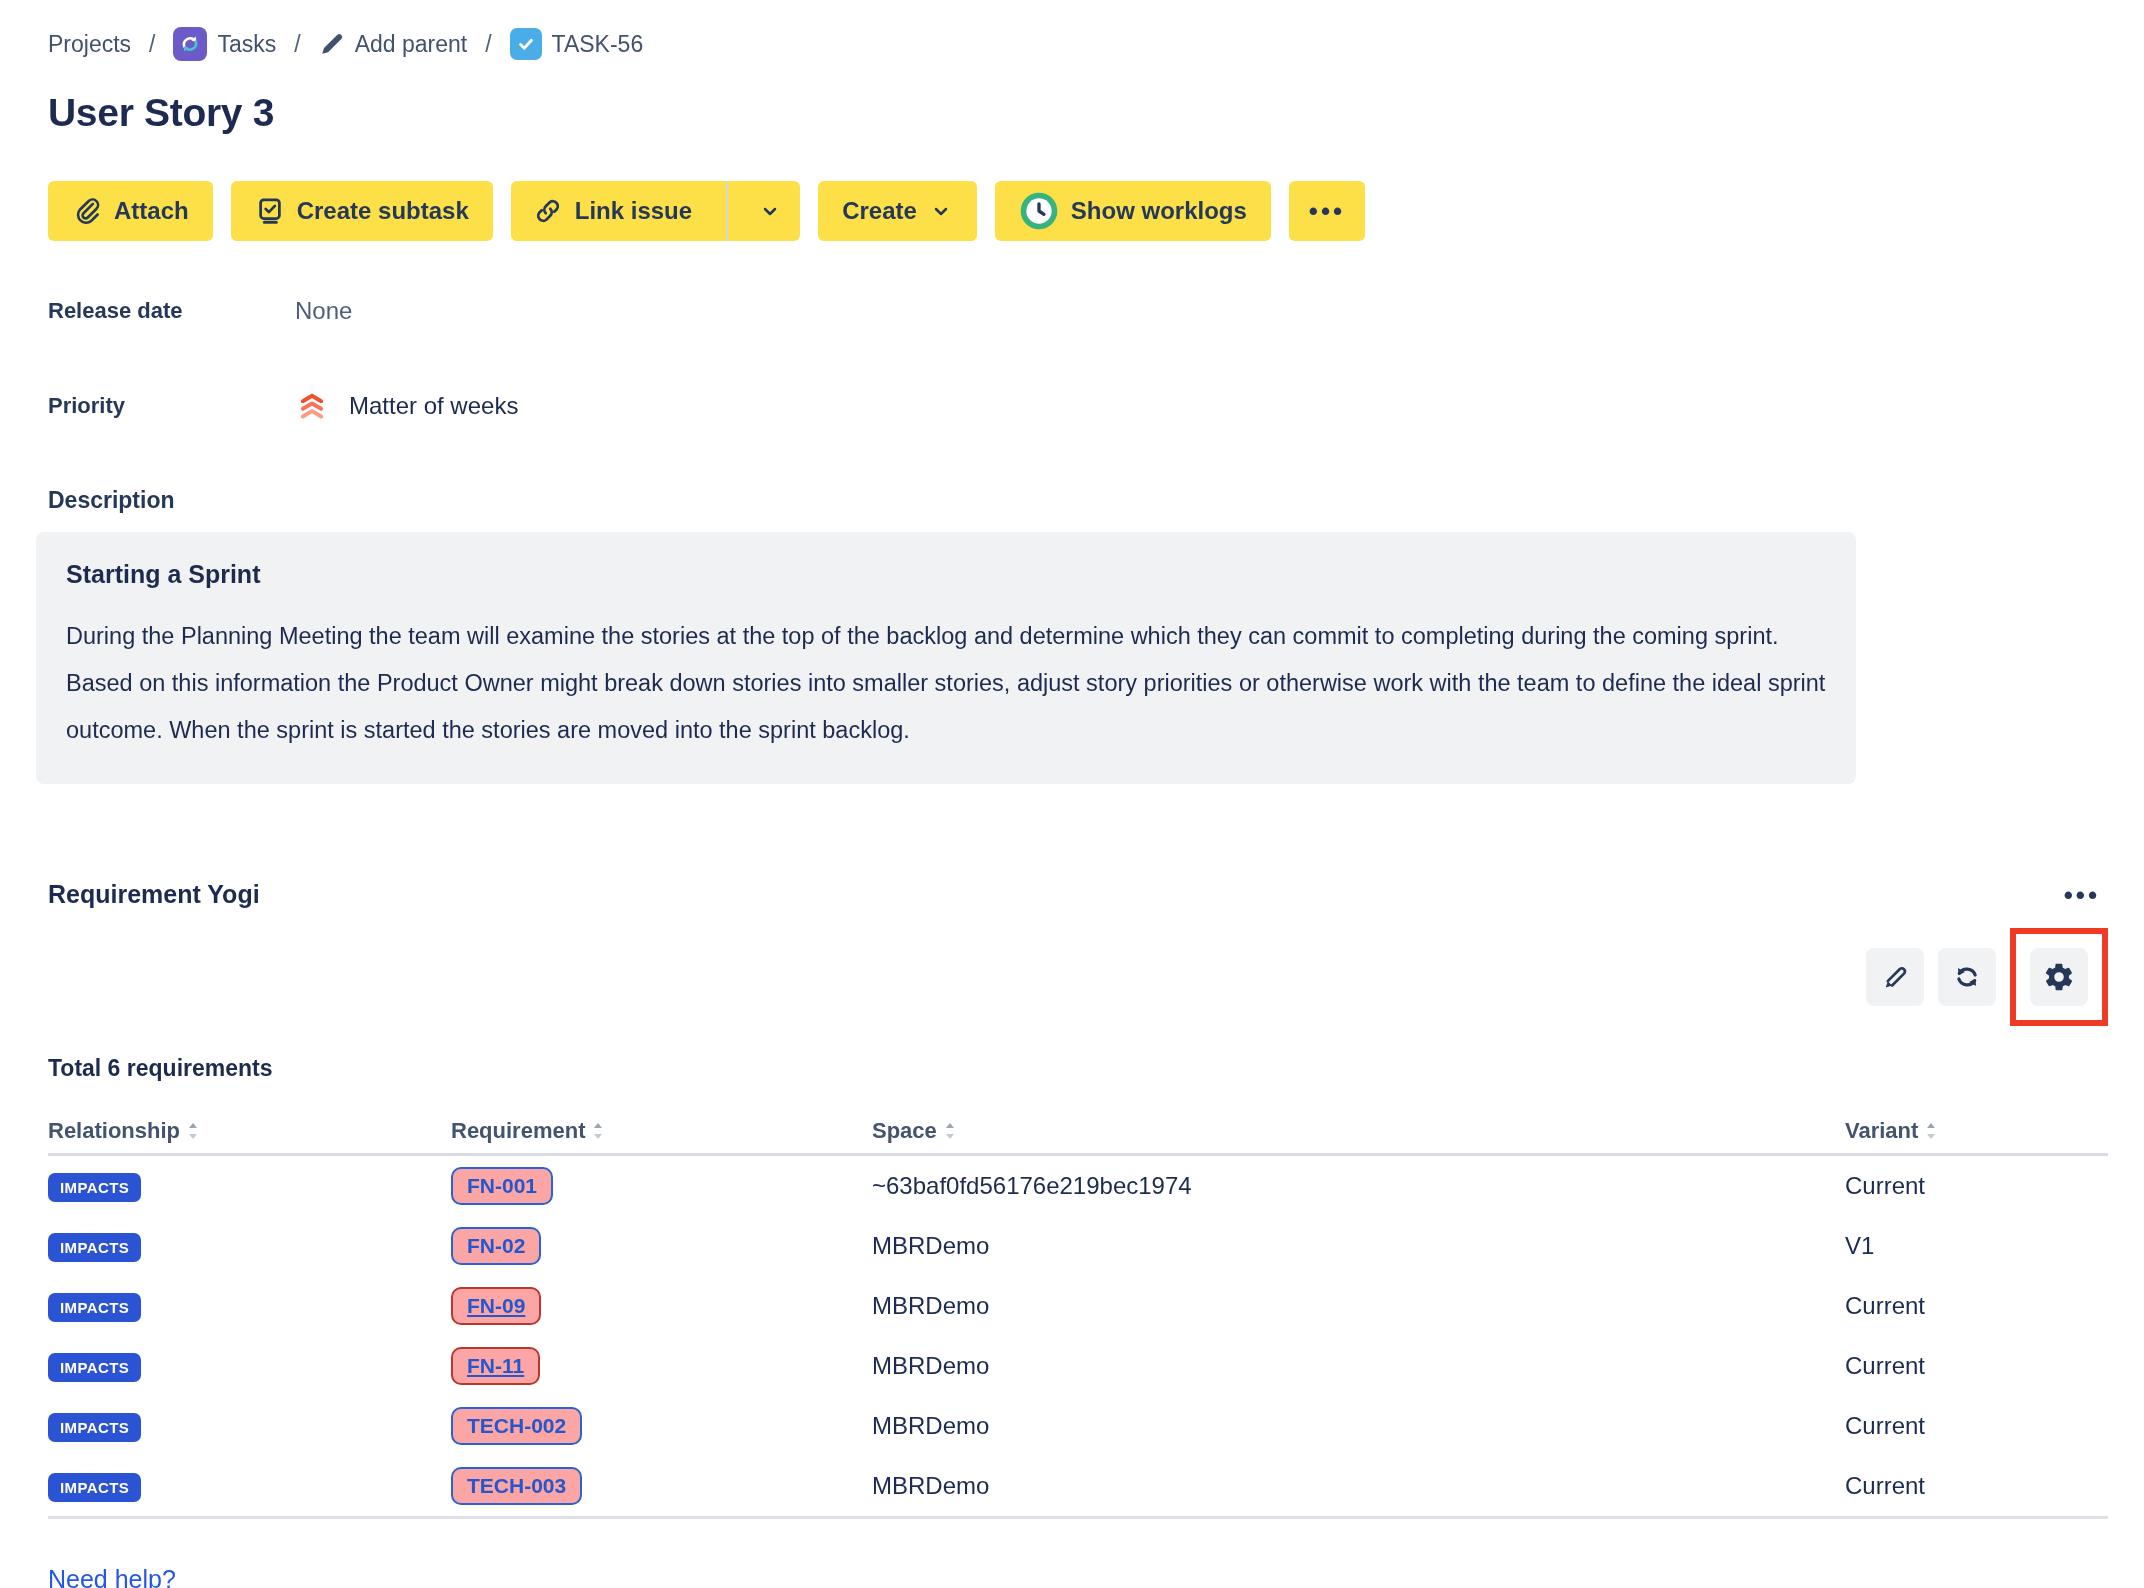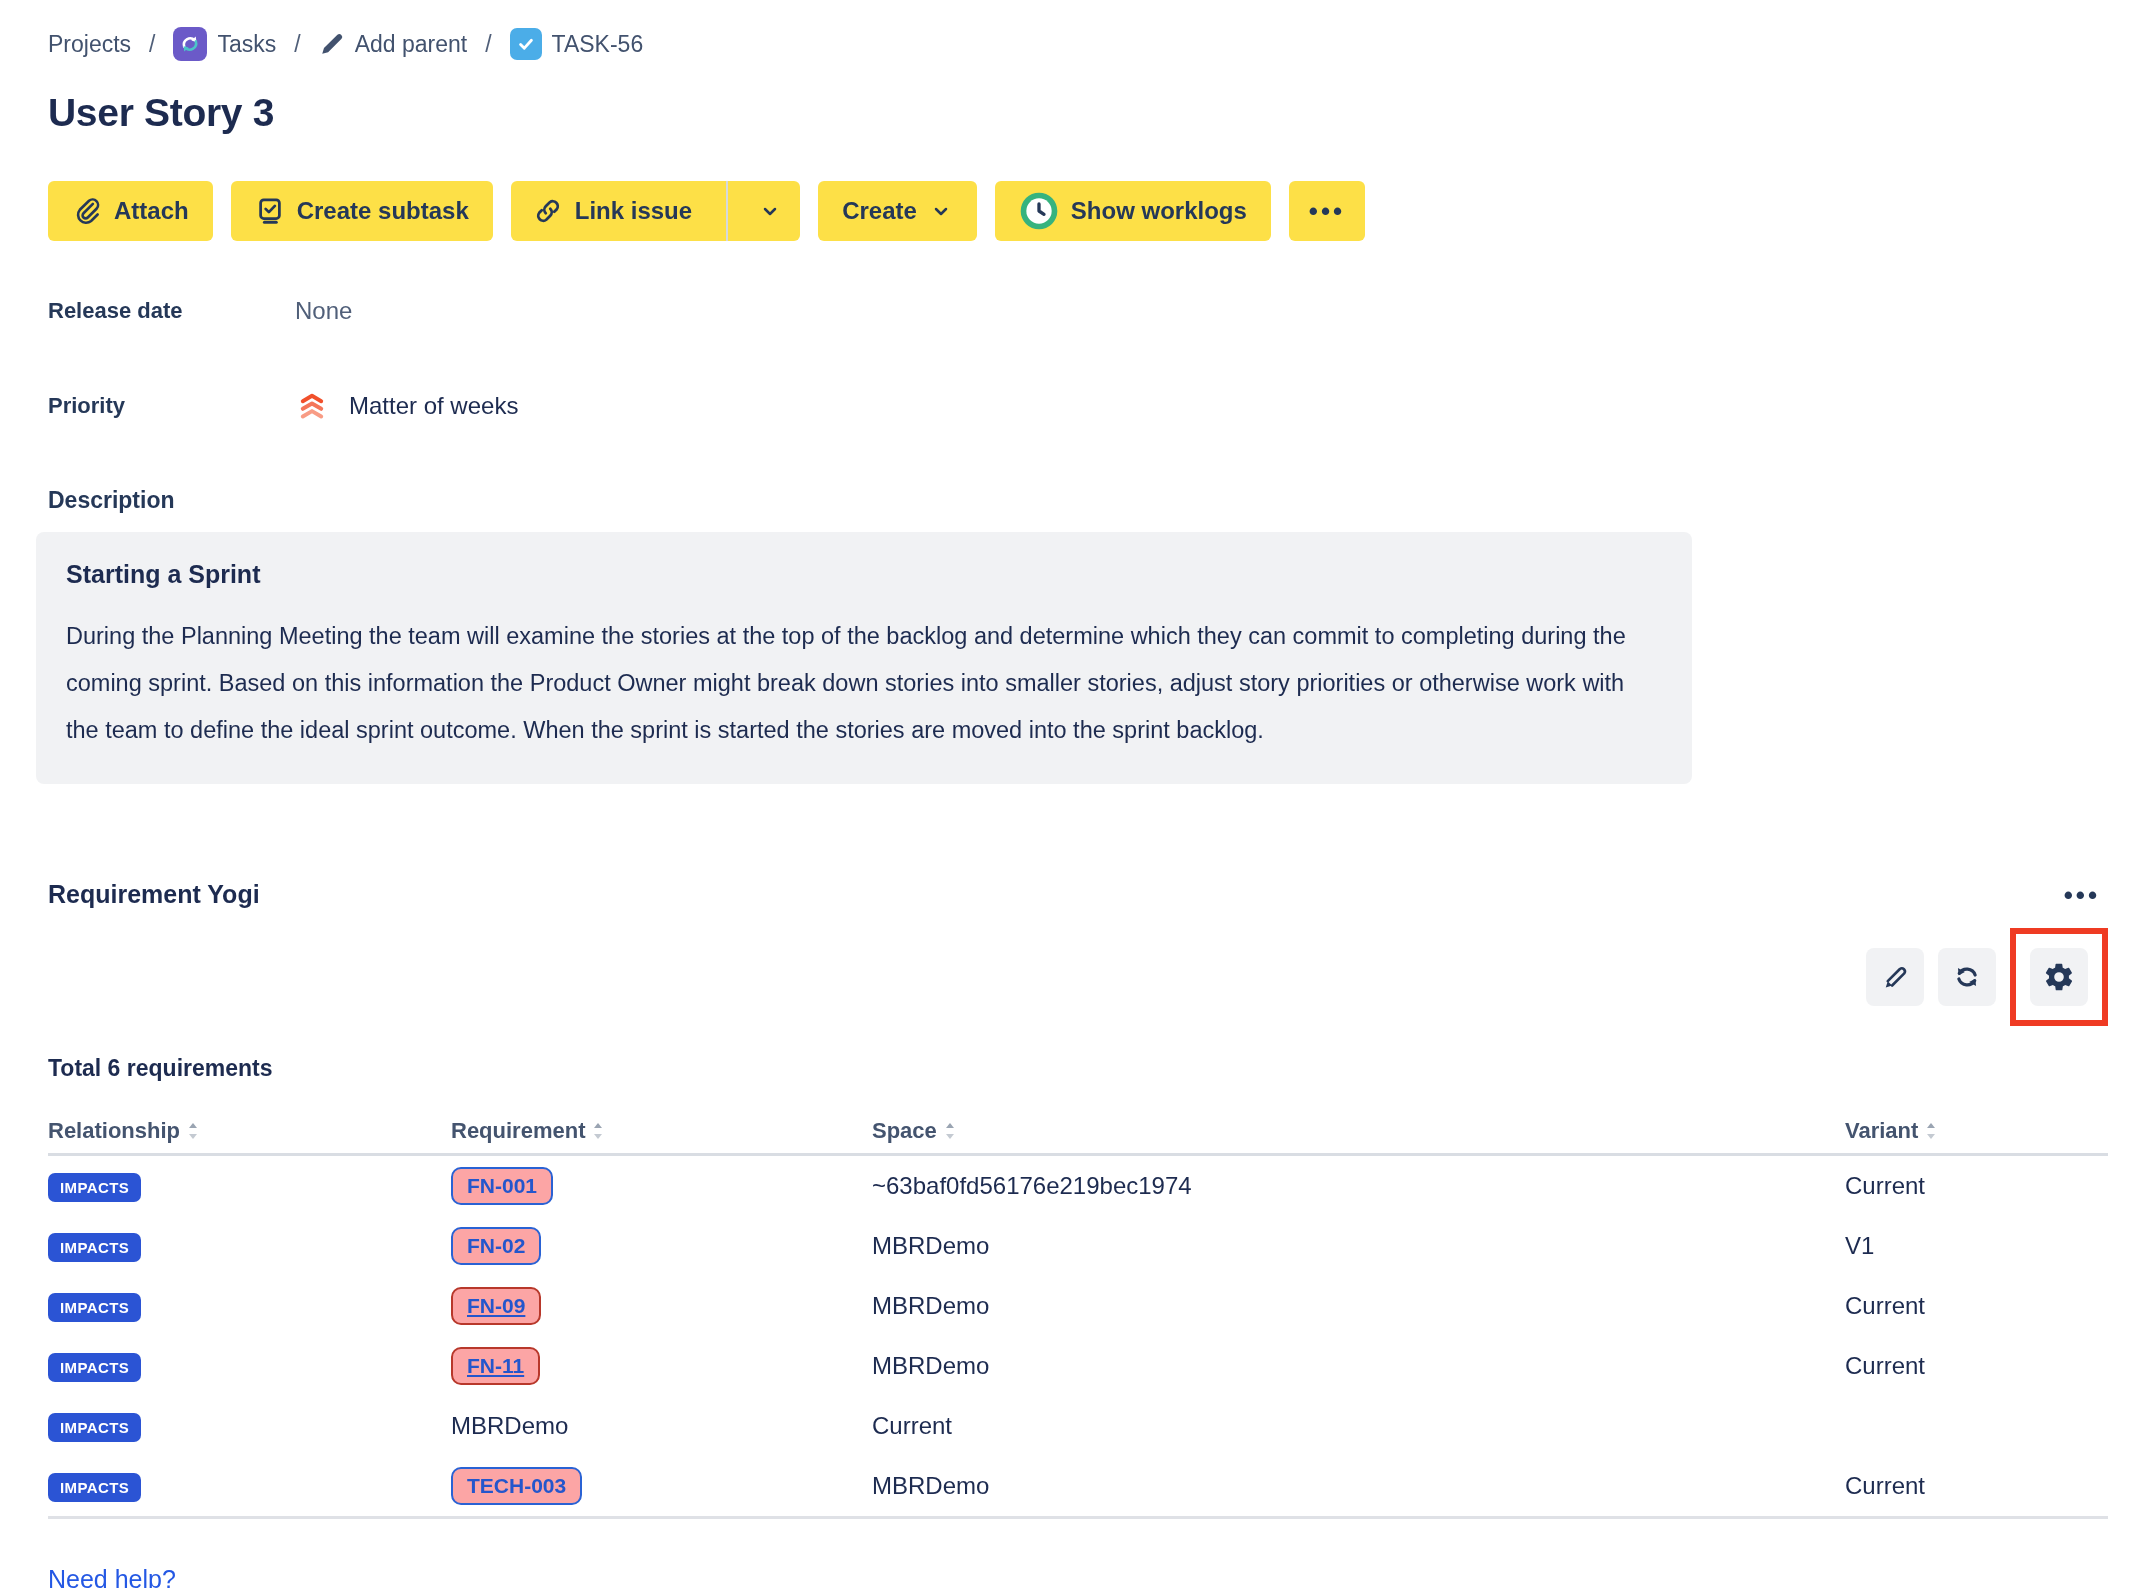--- a/index.html
+++ b/index.html
@@ -41,21 +41,21 @@
   .fields { margin-top: 56px; }
   .field-row { display: flex; align-items: center; margin-bottom: 64px; }
   .field-label { width: 247px; font-size: 22px; font-weight: bold; color: #253858; }
   .field-value { font-size: 24px; color: #44546F; display: flex; align-items: center; gap: 20px; }
   .field-value.none-val { color: #505F79; }
 
   
   .desc-label { font-size: 23px; font-weight: bold; color: #253858; margin-top: 6px; }
   .desc-box {
     background: #F1F2F4; border-radius: 8px; margin: 18px 0 0 -12px;
-    width: 1656px; padding: 28px 30px 30px 30px;
+    width: 1820px; padding: 28px 30px 30px 30px;
   }
   .desc-heading { font-size: 25px; font-weight: bold; color: #1D2B50; }
   .desc-body { margin-top: 24px; font-size: 23.5px; line-height: 47px; color: #1D2B50; }
 
   
   .ry-section { margin-top: 96px; }
   .ry-header { display: flex; align-items: center; justify-content: space-between; }
   .ry-title { font-size: 25px; font-weight: bold; color: #1D2B50; }
   .ry-more { background: none; border: none; cursor: pointer; font-size: 26px; letter-spacing: 3px; font-weight: bold; color: #253858; padding: 0 8px; line-height: 10px; }
 
@@ -294,20 +294,21 @@
           <span class="cell">Current</span>
         </div>
         <div class="t-row">
           <span class="cell"><span class="badge-impacts">IMPACTS</span></span>
           <span class="cell"><a class="req-pill" data-style="red">FN-11</a></span>
           <span class="cell">MBRDemo</span>
           <span class="cell">Current</span>
         </div>
         <div class="t-row">
           <span class="cell"><span class="badge-impacts">IMPACTS</span></span>
+          <span class="cell"><a class="req-pill" data-style="blue">TECH-002</a></span>
           <span class="cell">MBRDemo</span>
           <span class="cell">Current</span>
         </div>
         <div class="t-row">
           <span class="cell"><span class="badge-impacts">IMPACTS</span></span>
           <span class="cell"><a class="req-pill" data-style="blue">TECH-003</a></span>
           <span class="cell">MBRDemo</span>
           <span class="cell">Current</span>
         </div>
       </div>

